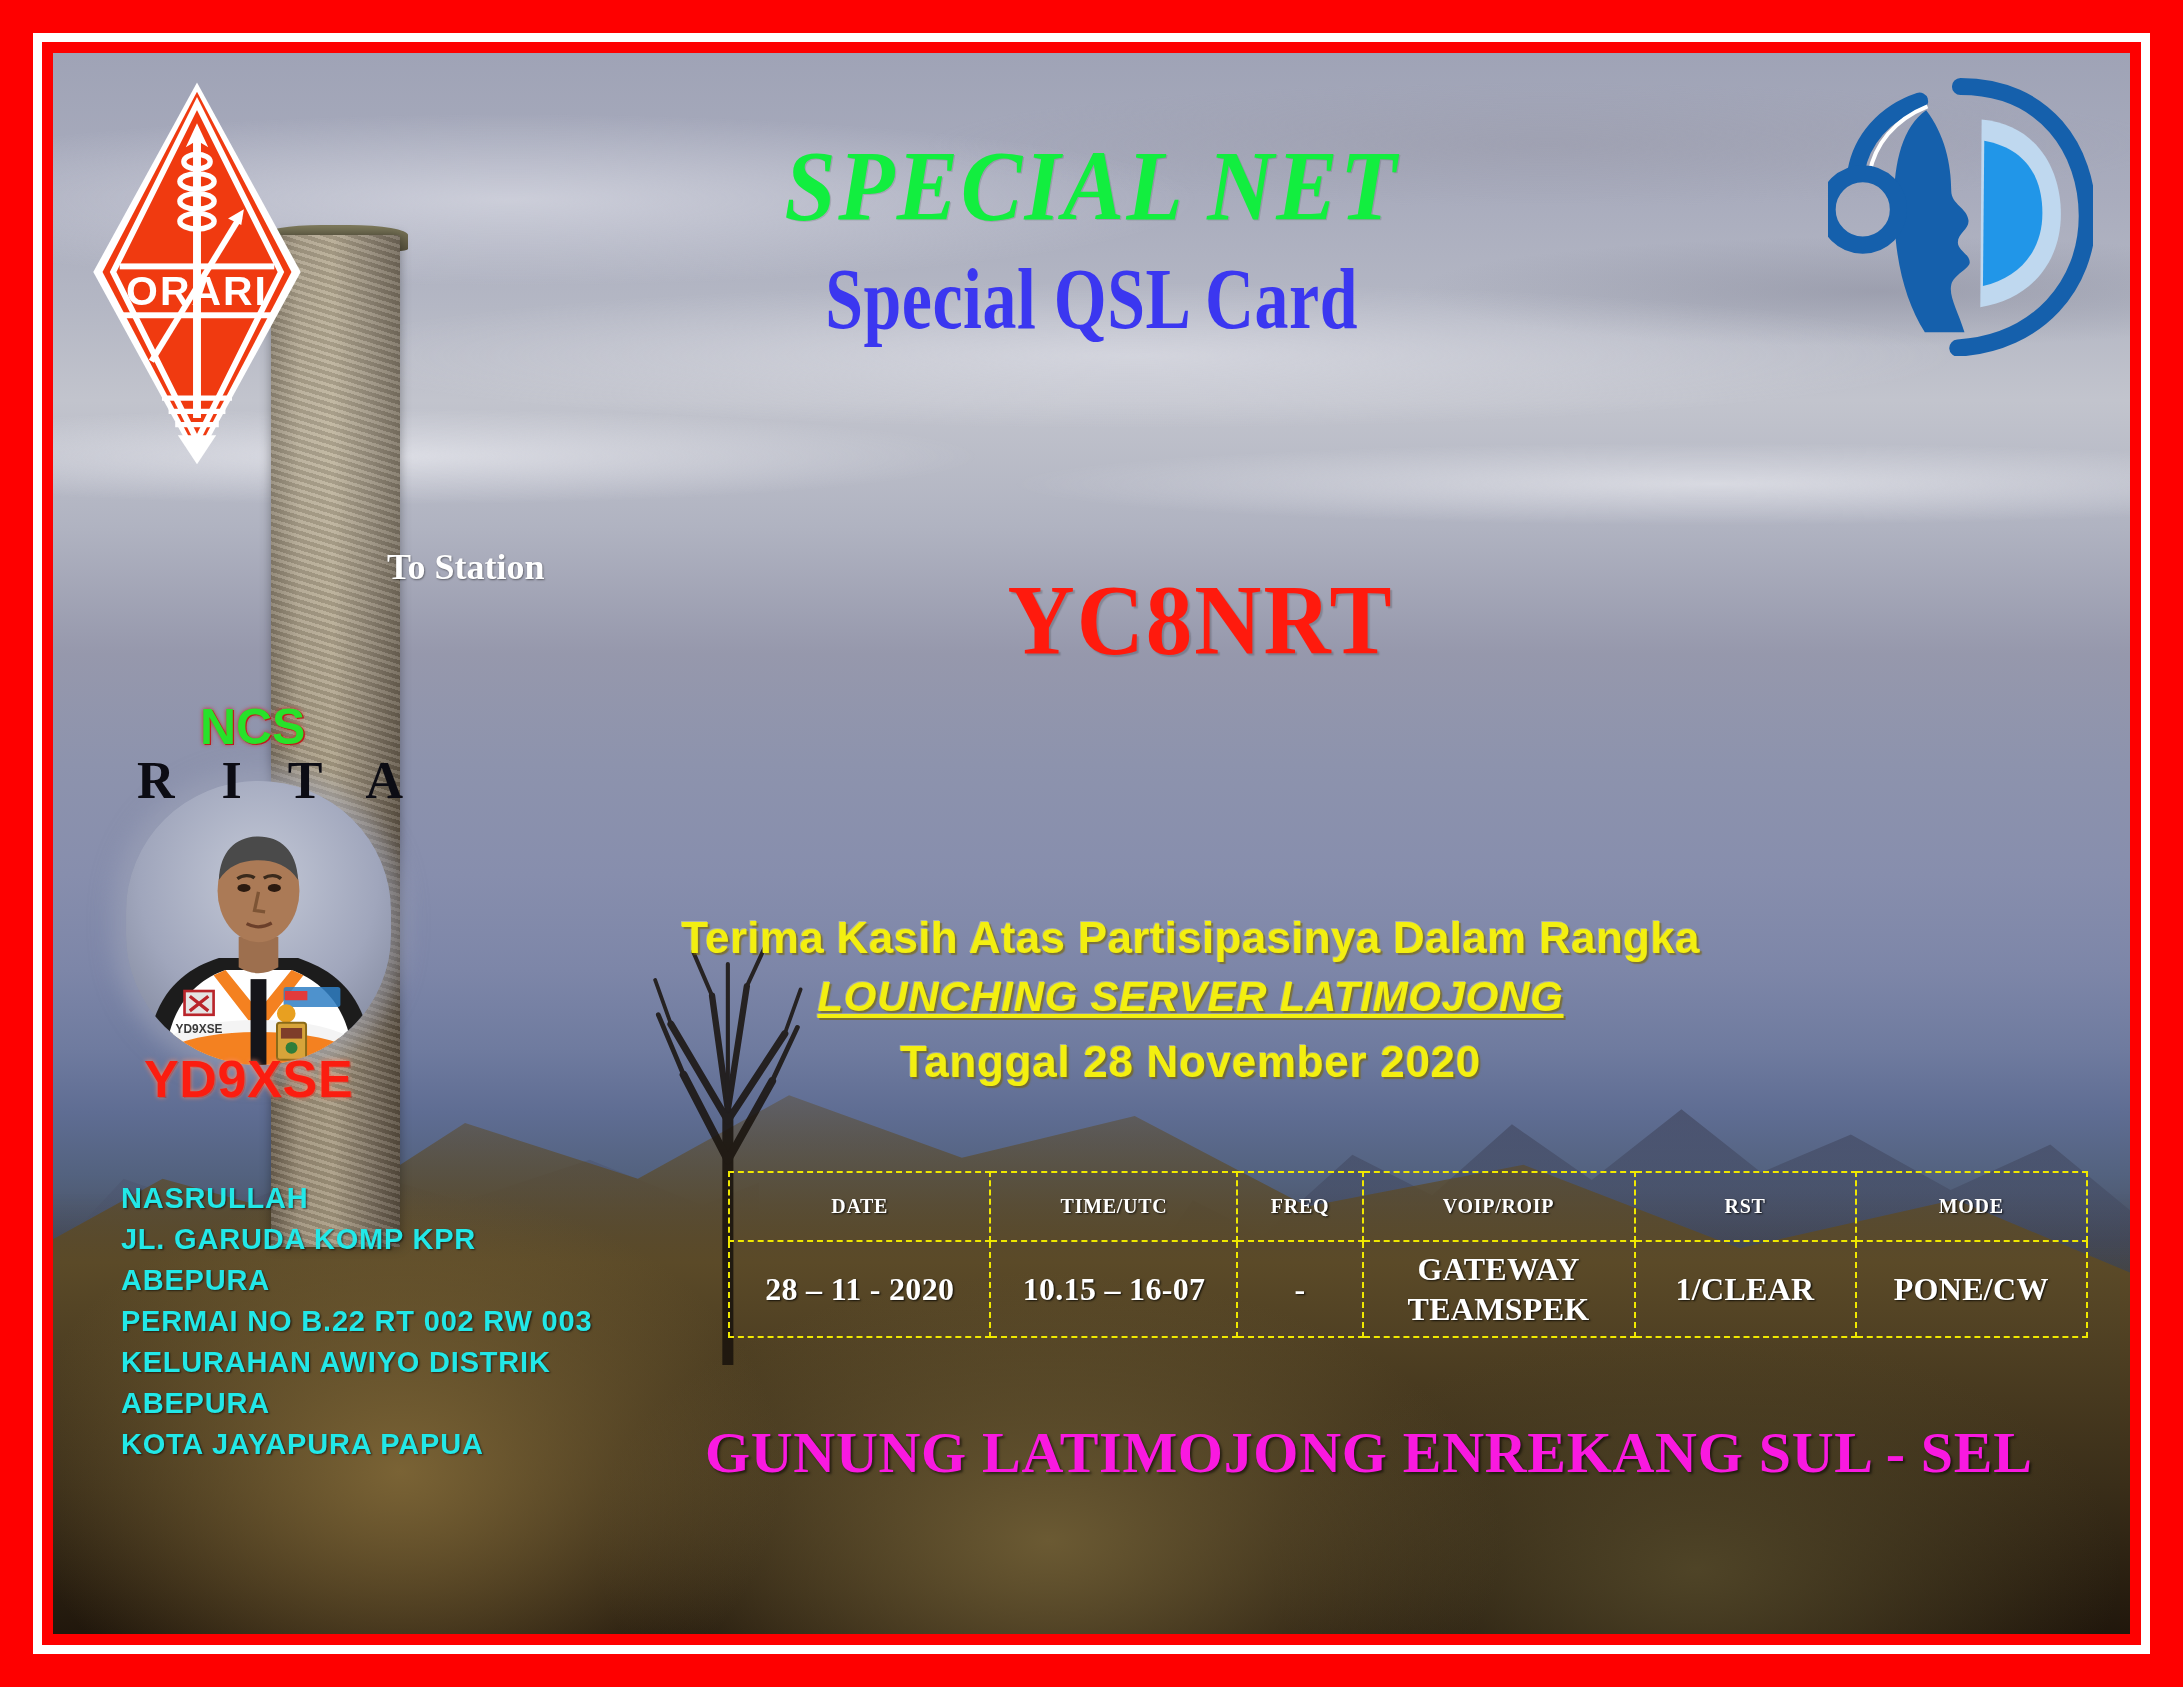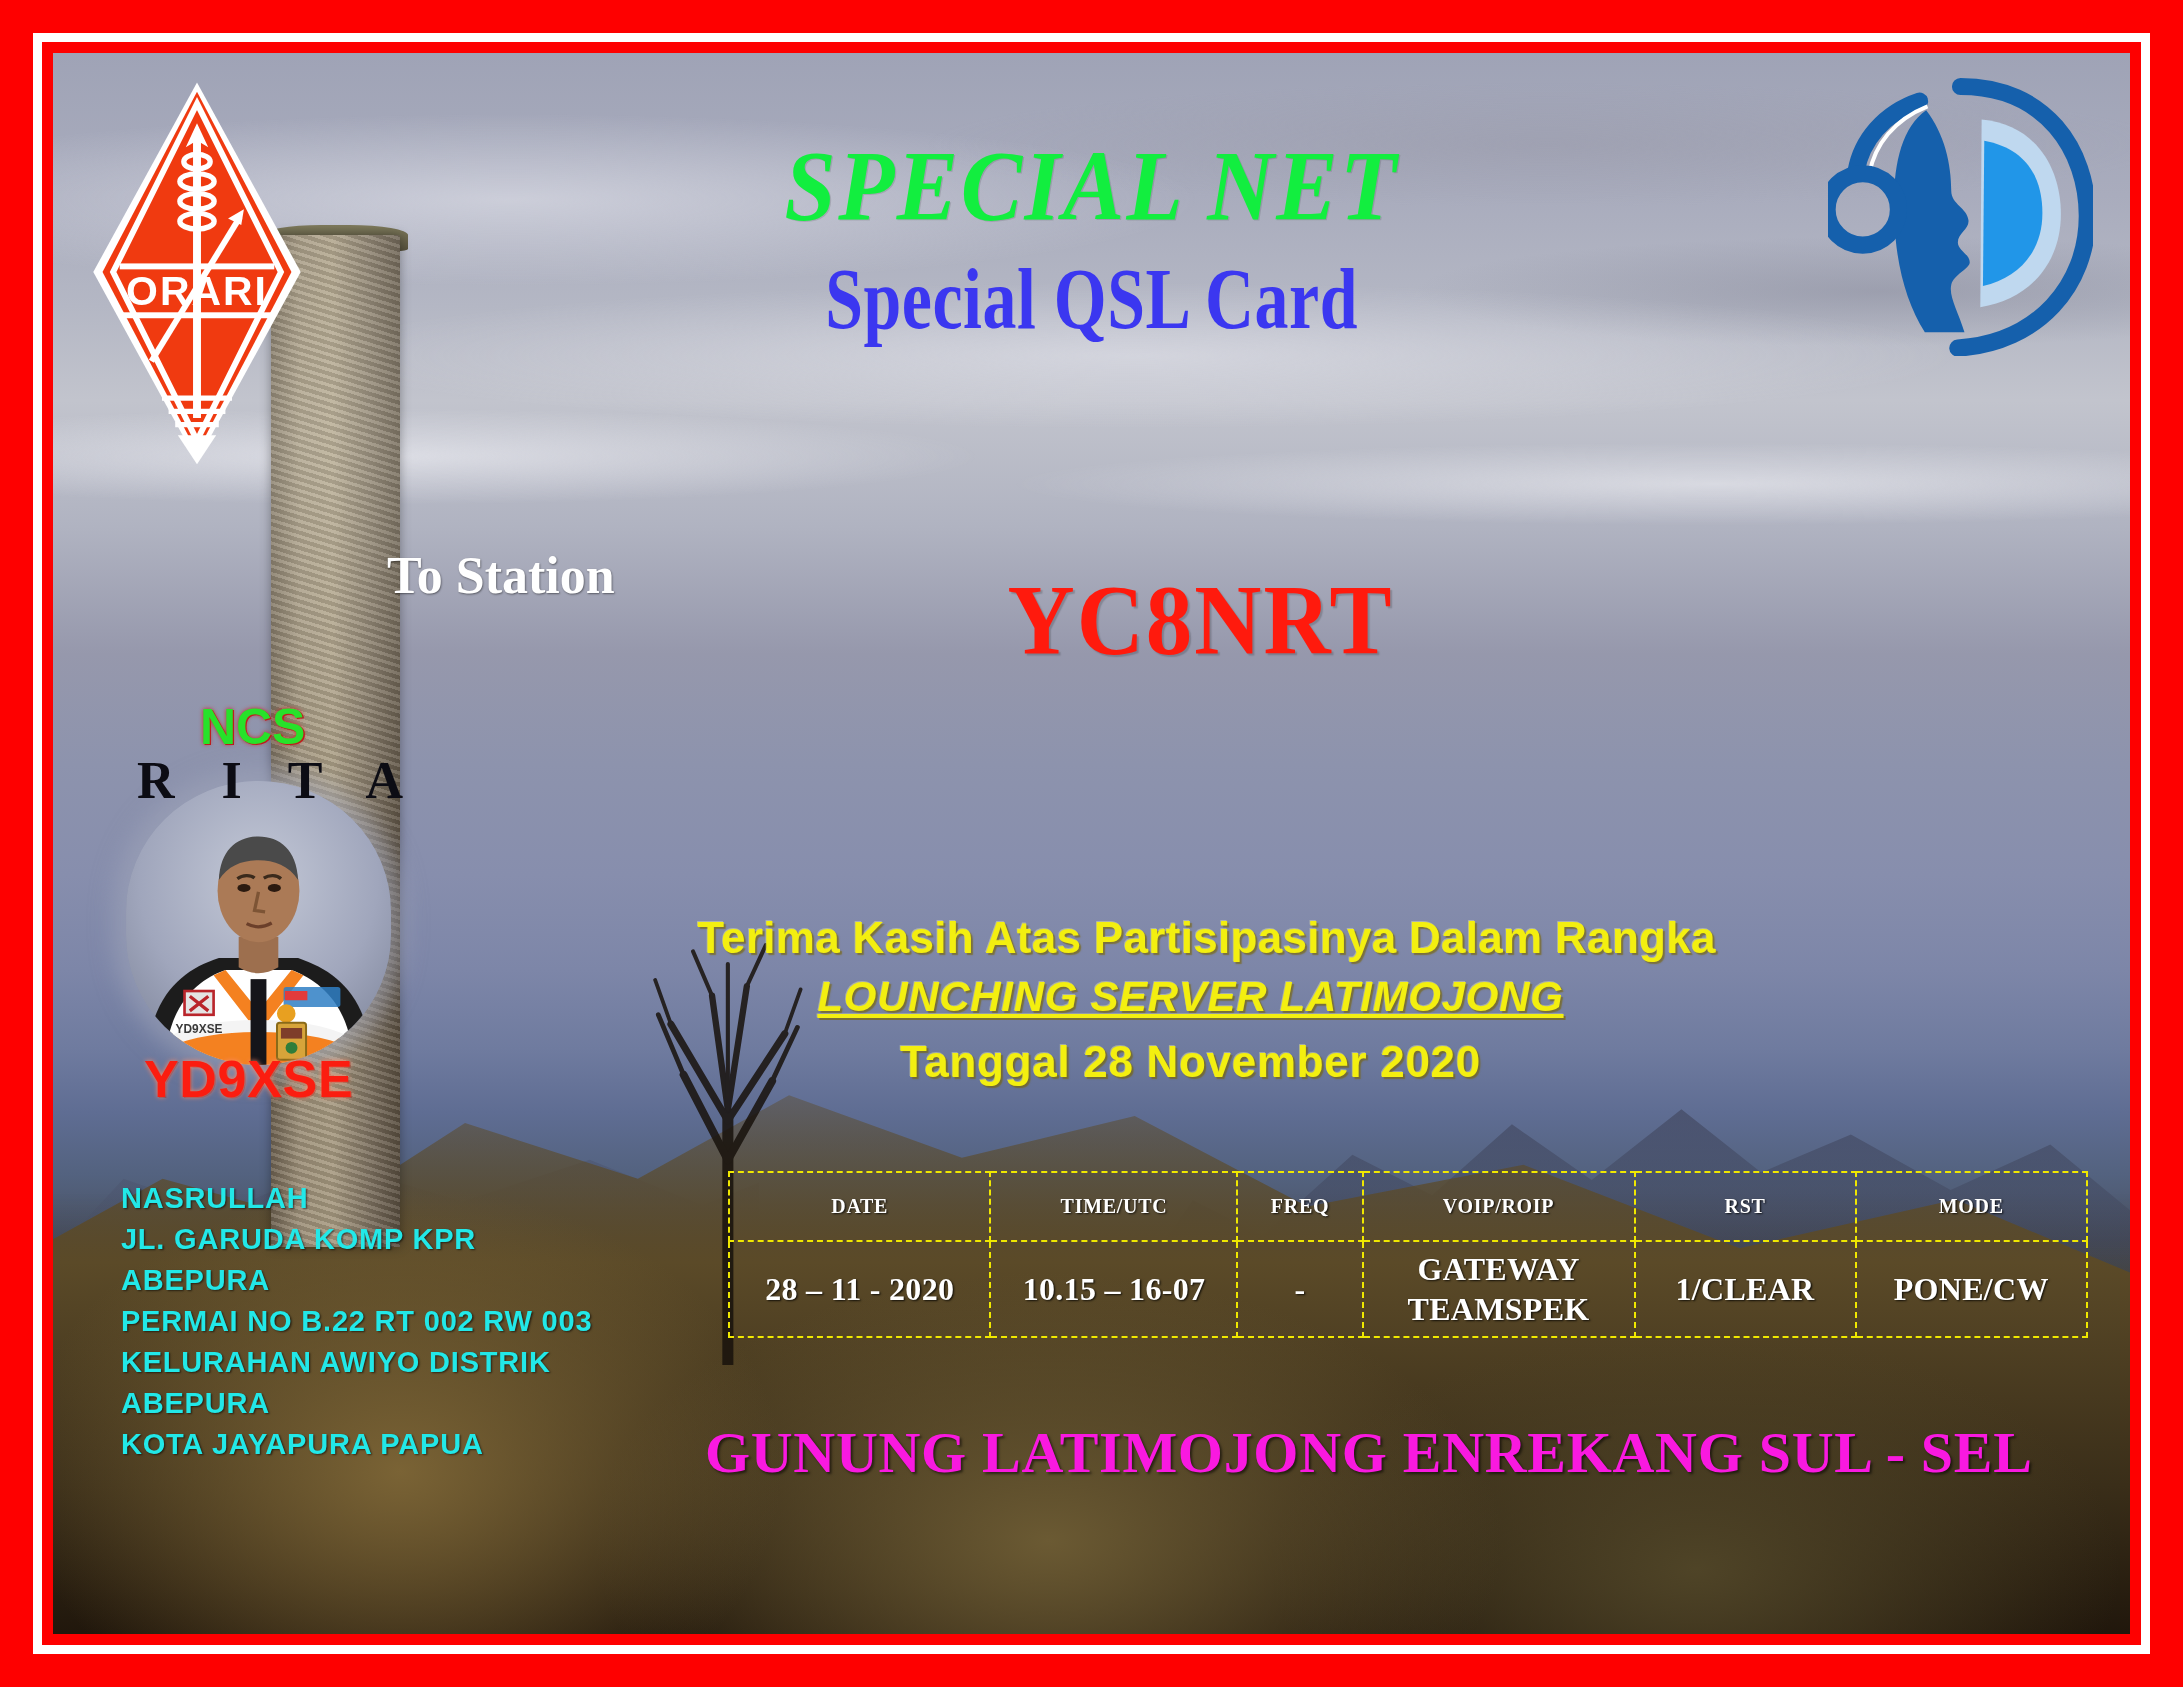--- a/index.html
+++ b/index.html
@@ -149,21 +149,21 @@
     font-family: "Liberation Serif", serif;
     font-weight: bold;
     font-size: 87px; letter-spacing: 0.7px;
     color: #3b37f0;
     transform: scaleX(0.78);
   }
 
   #to-station {
     position: absolute; left: 334px; top: 493px;
     font-family: "Liberation Serif", serif;
-    font-weight: bold; font-size: 52px;
+    font-weight: bold; font-size: 36px;
     color: #ffffff;
     text-shadow: 0.7px 0.7px 2px rgba(0,0,0,0.45);
   }
 
   
   #ncs-label {
     position: absolute; left: 147px; top: 645px;
     font-family: "Liberation Sans", sans-serif;
     font-weight: bold; font-size: 50px;
     color: #27e22a;
@@ -215,21 +215,21 @@
   }
 
   .thanks-line {
     position: absolute; width: 100%; text-align: center;
     padding-left: 198px;
     font-family: "Liberation Sans", sans-serif;
     font-weight: bold;
     color: #f3ef10;
     text-shadow: 2px 2px 1.3px rgba(120,100,0,0.65), -0.7px -0.7px 0 rgba(255,255,180,0.35);
   }
-  #thanks-1 { top: 860px; font-size: 44px; letter-spacing: 0.3px; margin-left: 16px; }
+  #thanks-1 { top: 860px; font-size: 44px; letter-spacing: 0.3px; }
   #thanks-2 { top: 920px; font-size: 42px; font-style: italic; letter-spacing: 0.7px; text-decoration: underline; }
   #thanks-3 { top: 984px; font-size: 44px; letter-spacing: 0.7px; }
 
   
   #log-table {
     position: absolute; left: 675px; top: 1118px;
     width: 1360px; height: 165px;
     border-collapse: collapse;
     table-layout: fixed;
   }

